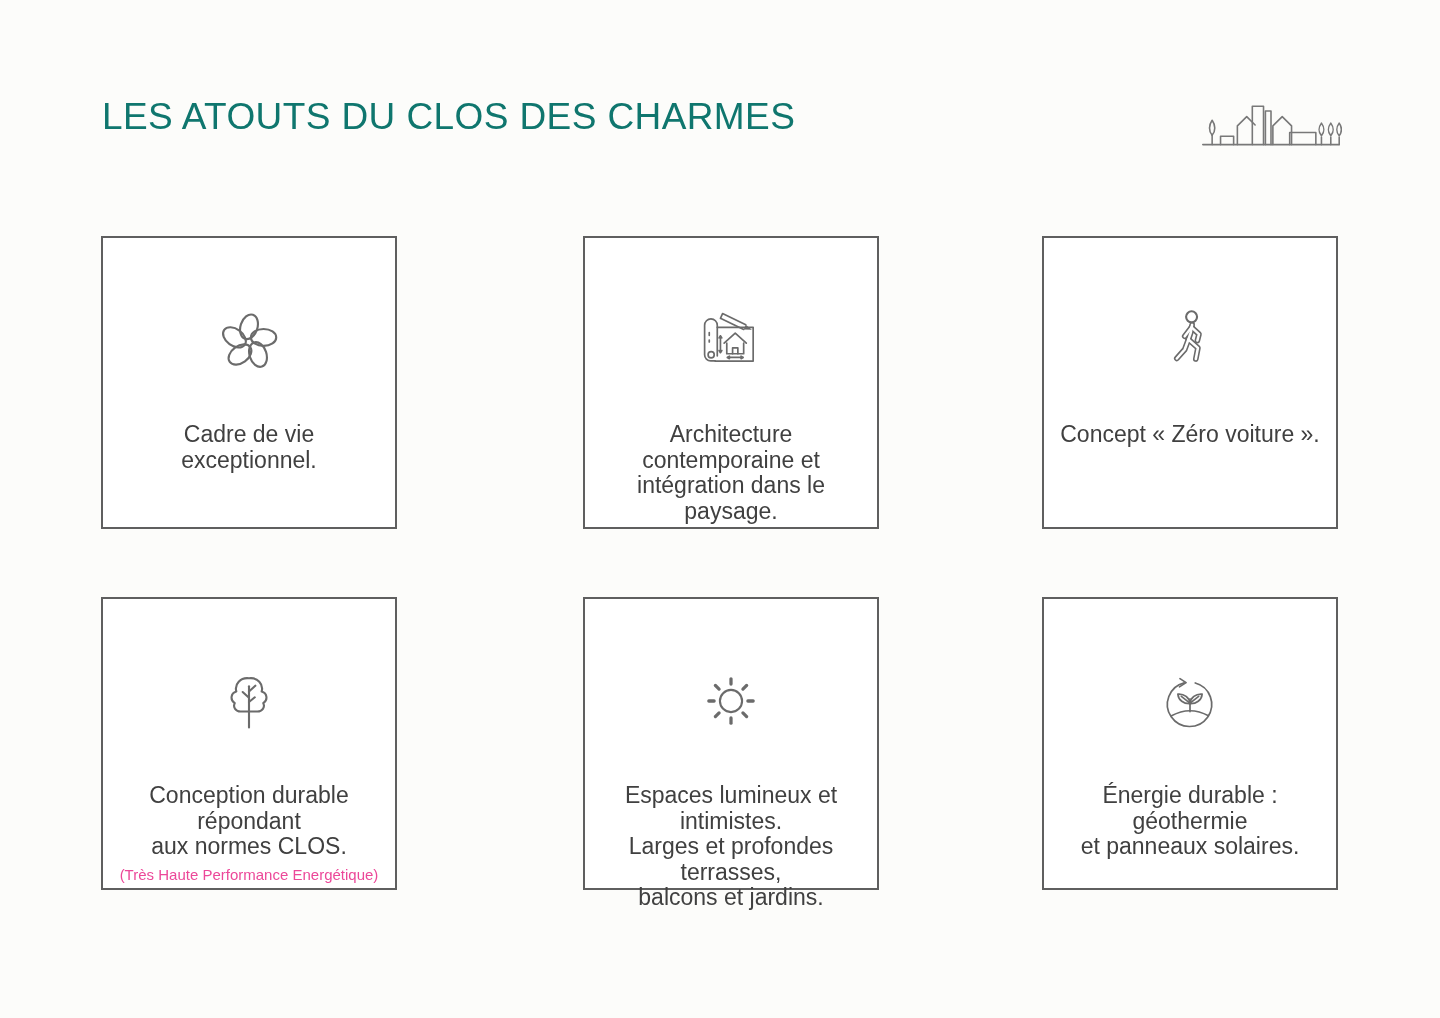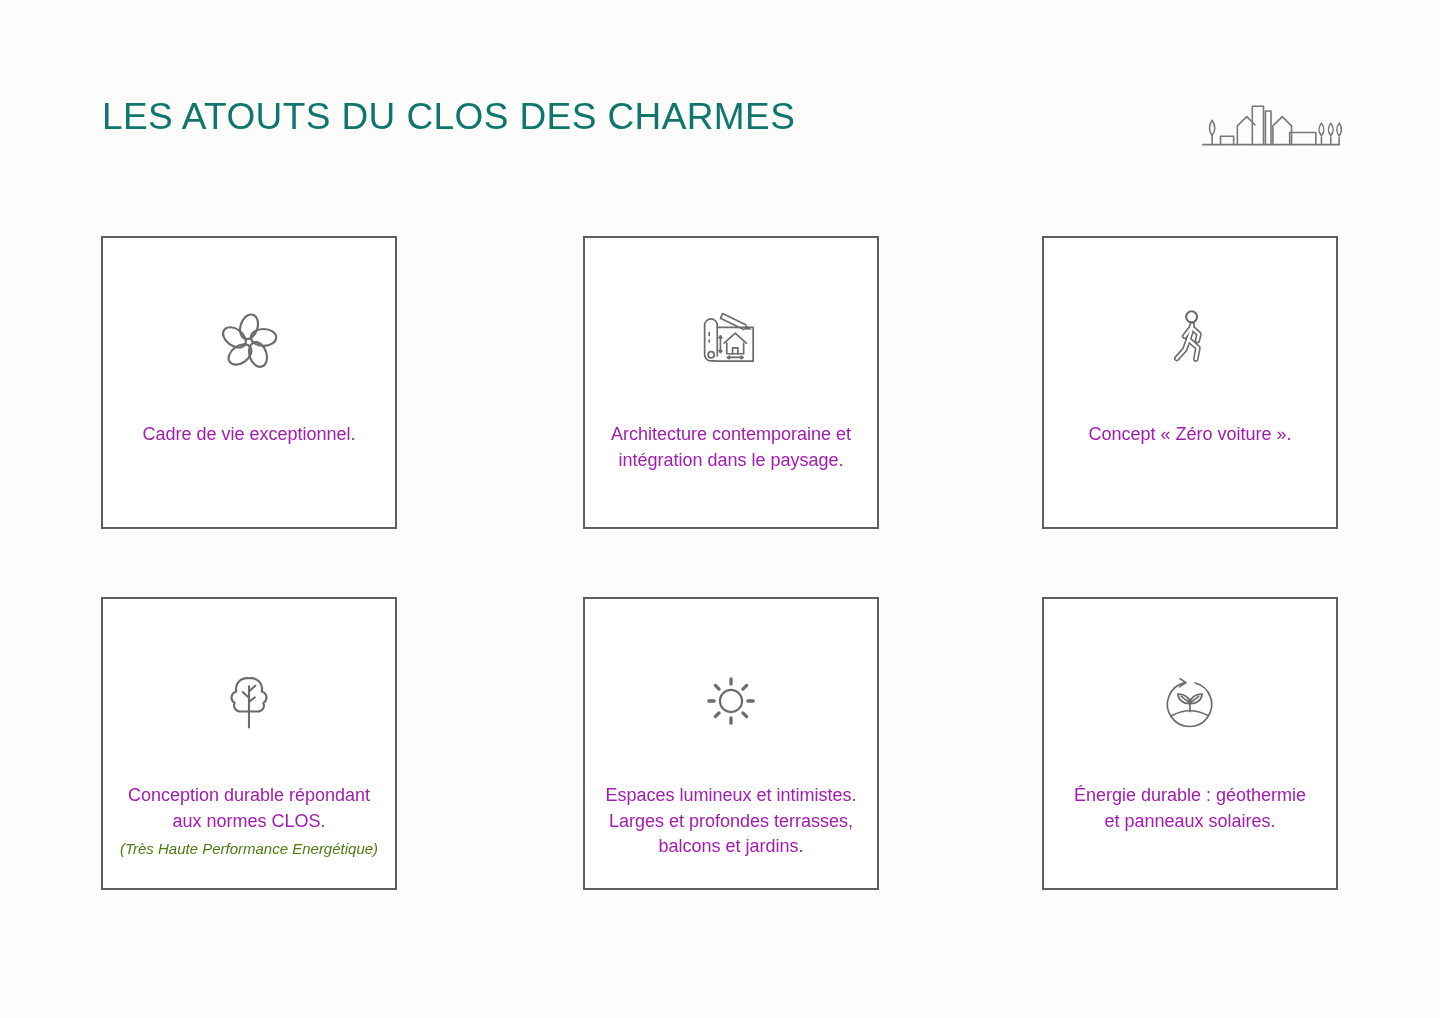--- a/index.html
+++ b/index.html
@@ -21,24 +21,24 @@
     background:#ffffff;border:2px solid #5f5f5f;
   }
   .card-icon{
     position:absolute;left:50%;top:64px;transform:translateX(-50%);
     width:76px;height:76px;
   }
   .card-body{
     position:absolute;left:10px;right:10px;top:184px;text-align:center;
   }
   .card-text{
-    font-size:18px;line-height:25.5px;color:#a21caf;white-space:pre-line;
+    font-size:23px;line-height:25.5px;color:#404040;white-space:pre-line;
   }
   .card-note{
-    font-size:15px;line-height:23px;color:#4d7c0f;margin-top:3px;white-space:pre-line;font-style:italic;
+    font-size:15px;line-height:23px;color:#ec4899;margin-top:3px;white-space:pre-line;
   }
   svg{display:block;width:100%;height:100%;}
   .ln{fill:none;stroke:#6b6b6b;stroke-width:2;stroke-linecap:round;stroke-linejoin:round;}
   .ln-thin{fill:none;stroke:#6b6b6b;stroke-width:1.6;stroke-linecap:round;stroke-linejoin:round;}
   .ln-fat{fill:none;stroke:#6b6b6b;stroke-width:5.4;stroke-linecap:round;stroke-linejoin:round;}
   .ln-white{fill:none;stroke:#ffffff;stroke-width:2.4;stroke-linecap:round;stroke-linejoin:round;}
   .ray{fill:none;stroke:#6b6b6b;stroke-width:3.1;stroke-linecap:round;}
   .sky{fill:none;stroke:#787878;stroke-width:1.7;stroke-linecap:round;stroke-linejoin:round;}
 </style>
 </head>

